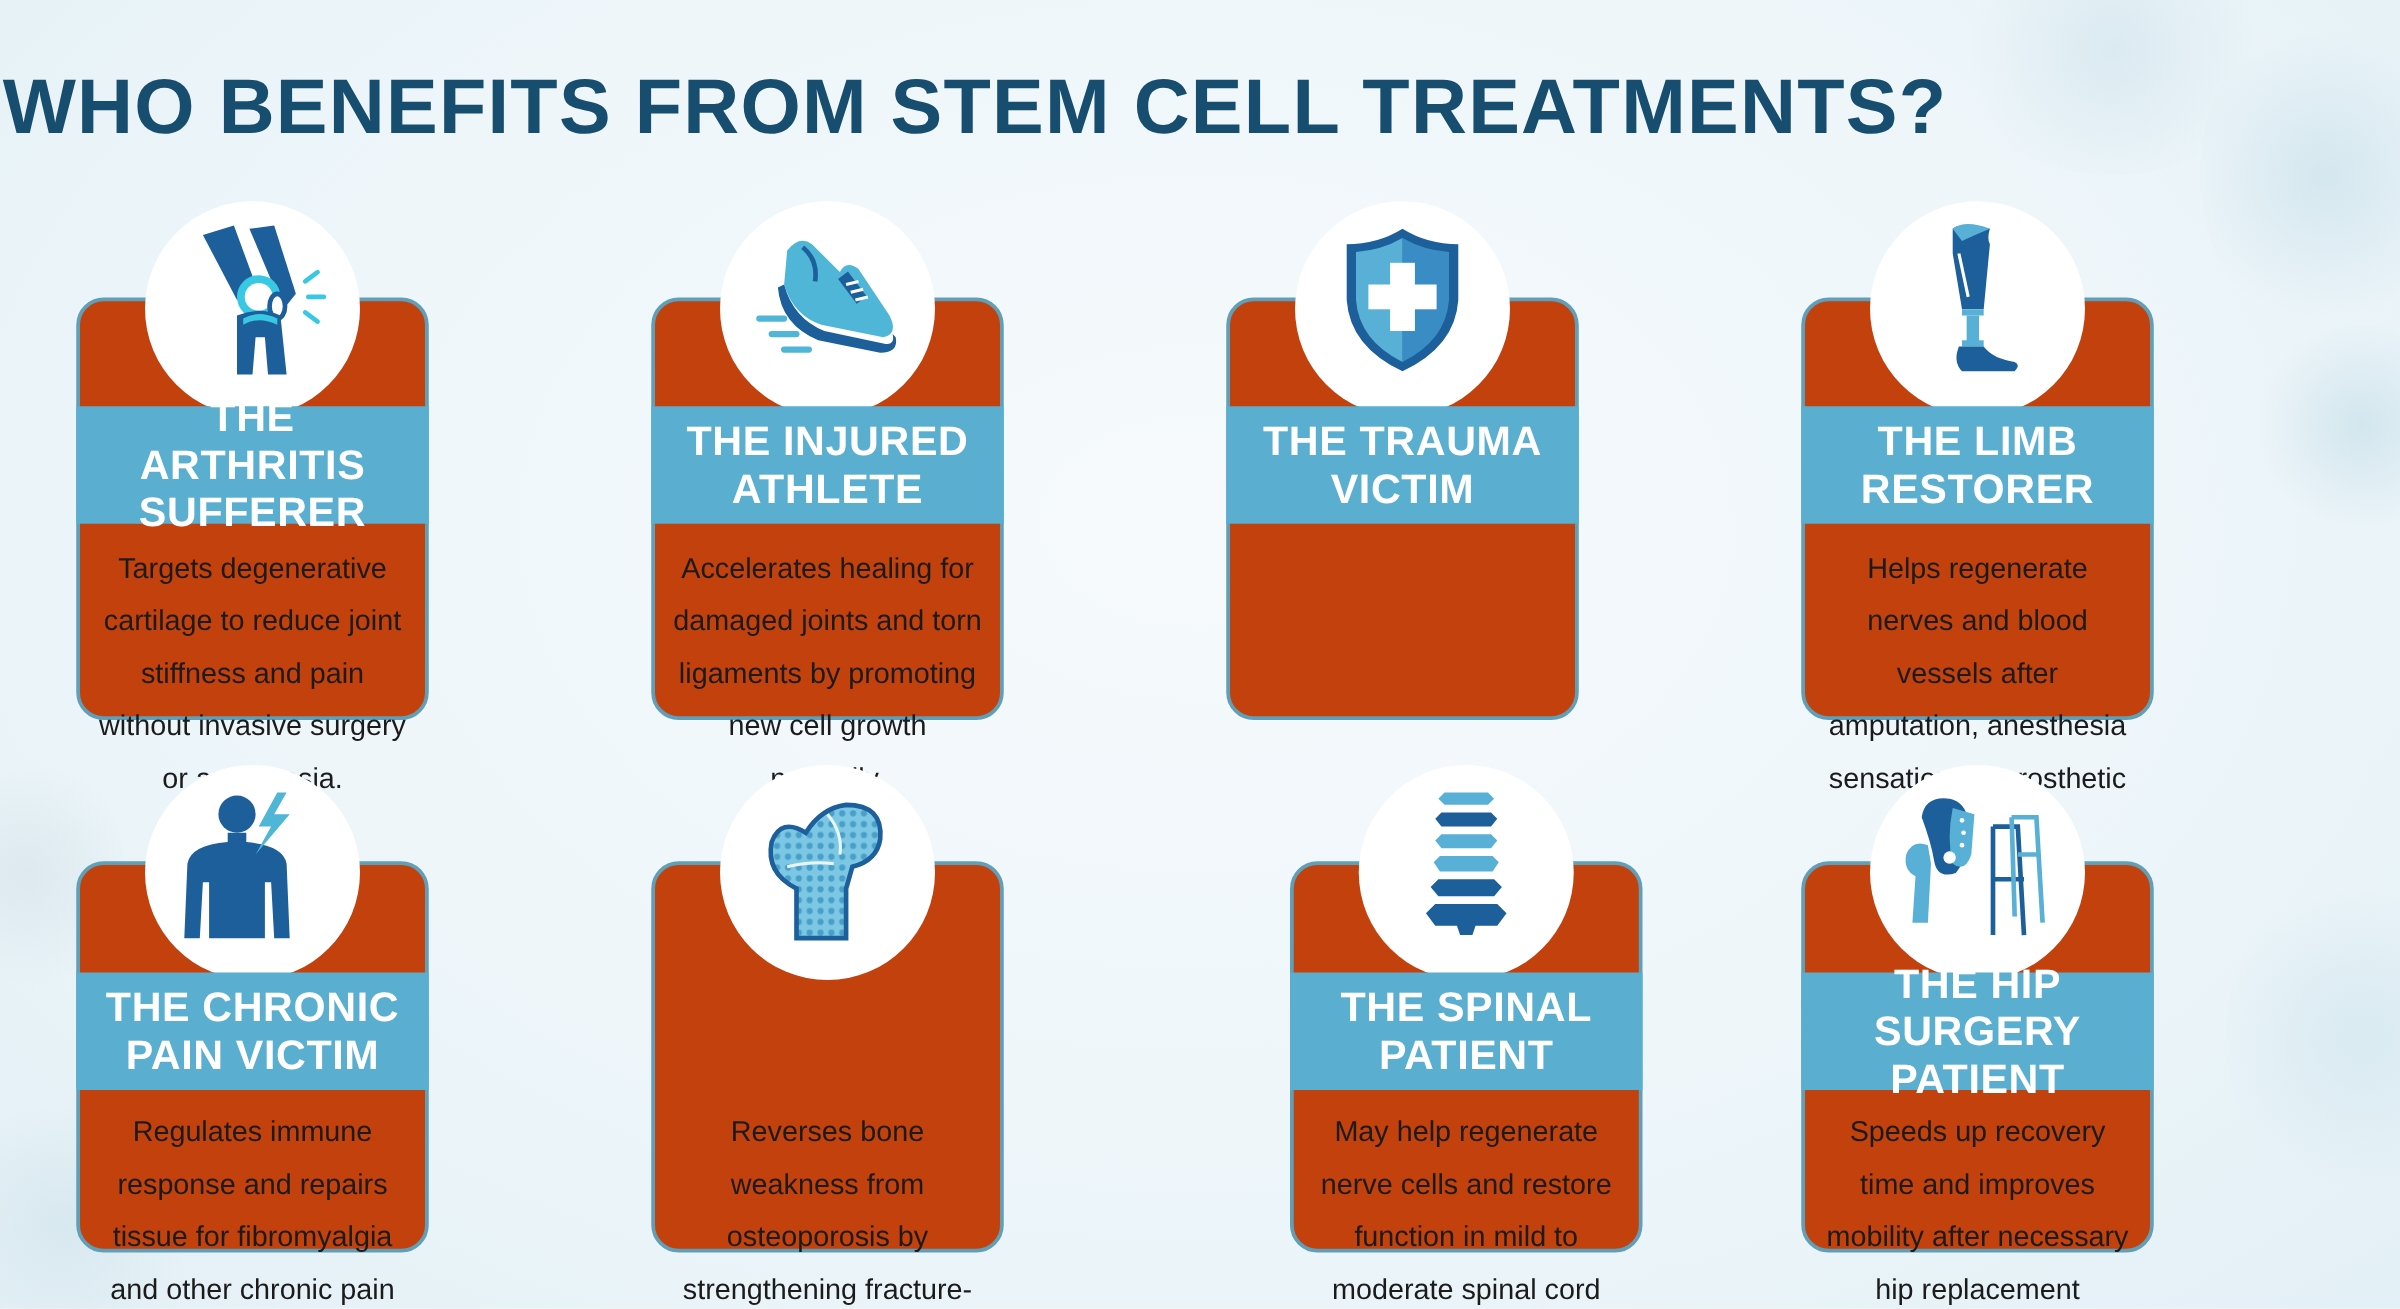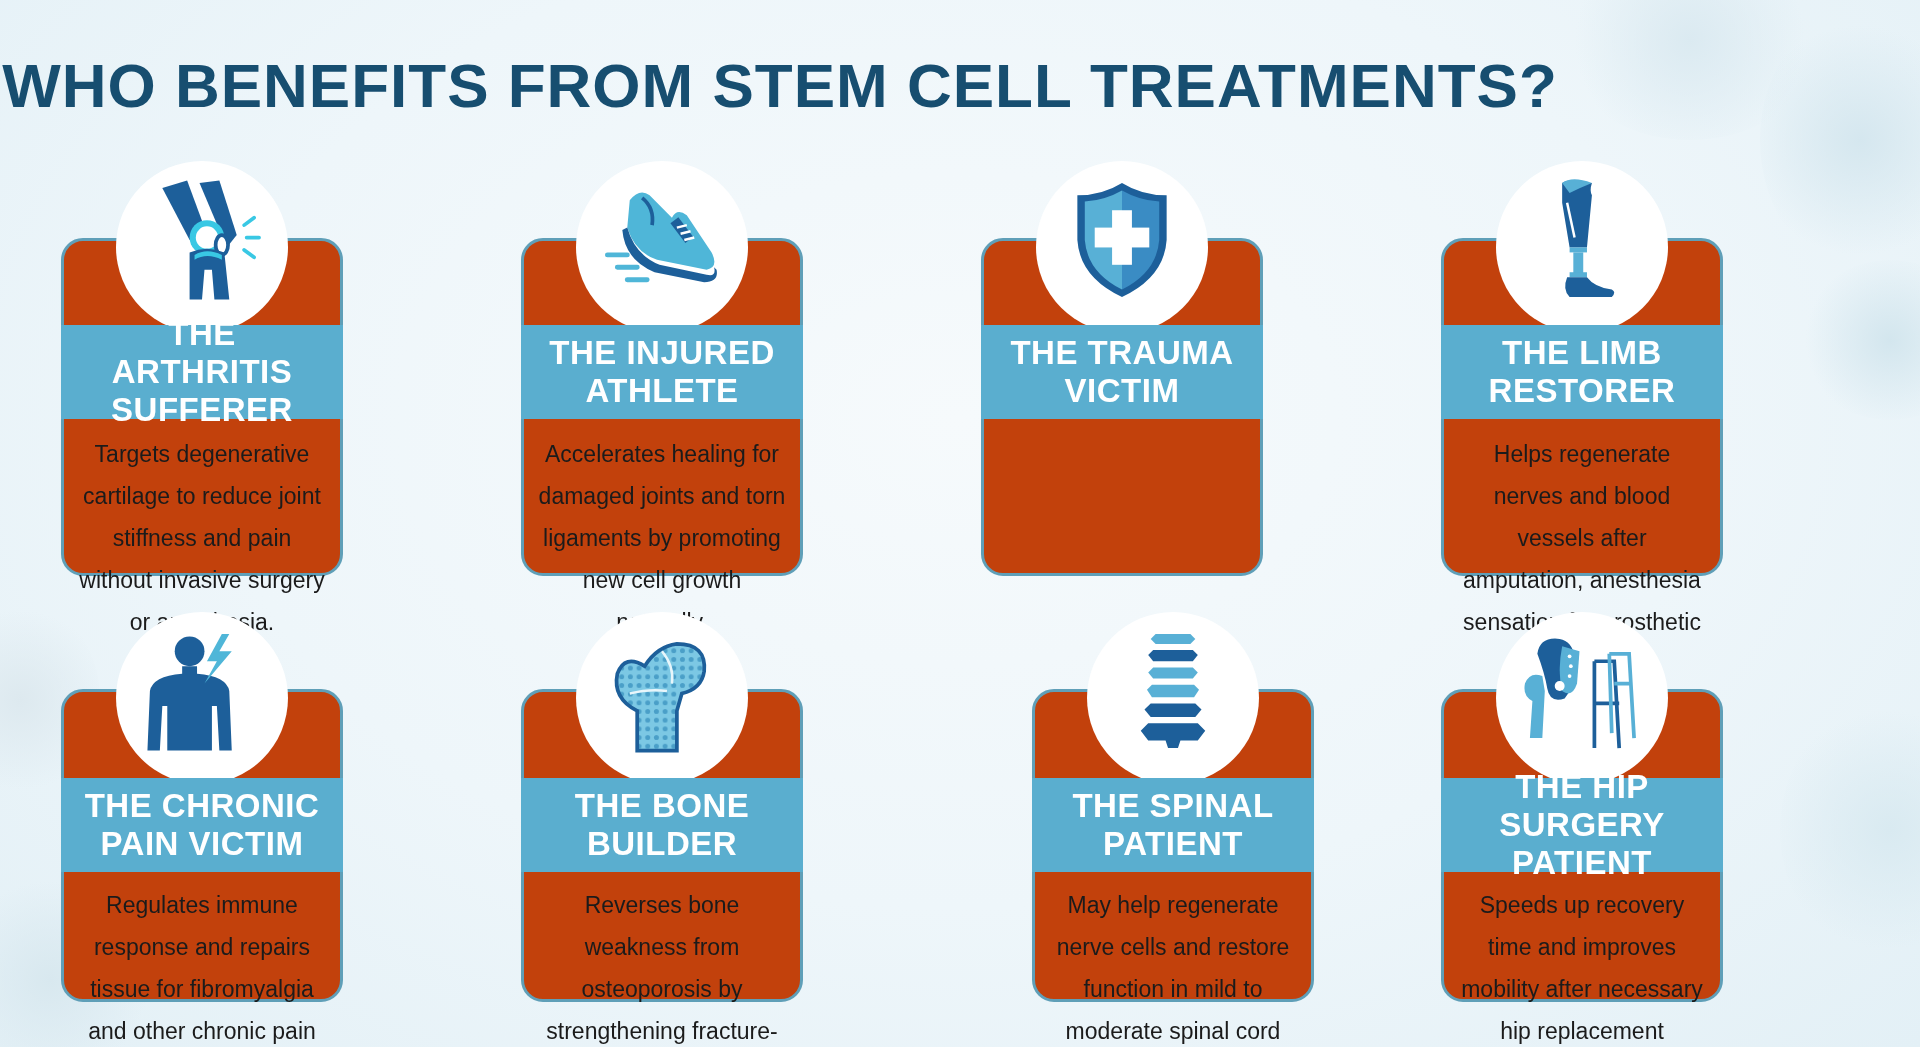--- a/index.html
+++ b/index.html
@@ -162,23 +162,20 @@
         <pattern id="spongy" width="7" height="7" patternUnits="userSpaceOnUse">
           <rect width="7" height="7" fill="#7cc8e4"></rect>
           <circle cx="3.5" cy="3.5" r="2" fill="#4a9fc8"></circle>
         </pattern>
       </defs>
       <path d="M30 98 L30 66 Q10 56 14 36 Q20 20 36 30 Q46 14 62 12 Q86 12 84 34 Q82 48 66 52 L62 66 L62 98 Z" fill="url(#spongy)" stroke="#1d5f9a" stroke-width="3"></path>
       <path d="M50 18 Q60 30 58 44" stroke="#e8f6fb" stroke-width="2" fill="none"></path>
       <path d="M24 52 Q40 48 54 50" stroke="#e8f6fb" stroke-width="2" fill="none"></path>
     </svg>
   </div>
-  <div class="band">
-    <span class="band-title">THE BONE BUILDER</span>
-  </div>
   <div class="desc">Reverses bone weakness from osteoporosis by strengthening fracture-prone bones and improving</div>
 </div>
 
 <div class="card bottom" style="left:1032px;">
   <div class="icon-halo"></div>
   <div class="icon-wrap">
     <svg viewBox="0 0 100 100">
       <g>
         <path d="M36 4 L64 4 L68 8 L64 12 L36 12 L32 8 Z" fill="#58b0d6"></path>
         <path d="M34 17 L66 17 L70 21 L66 26 L34 26 L30 21 Z" fill="#1d5f9a"></path>

